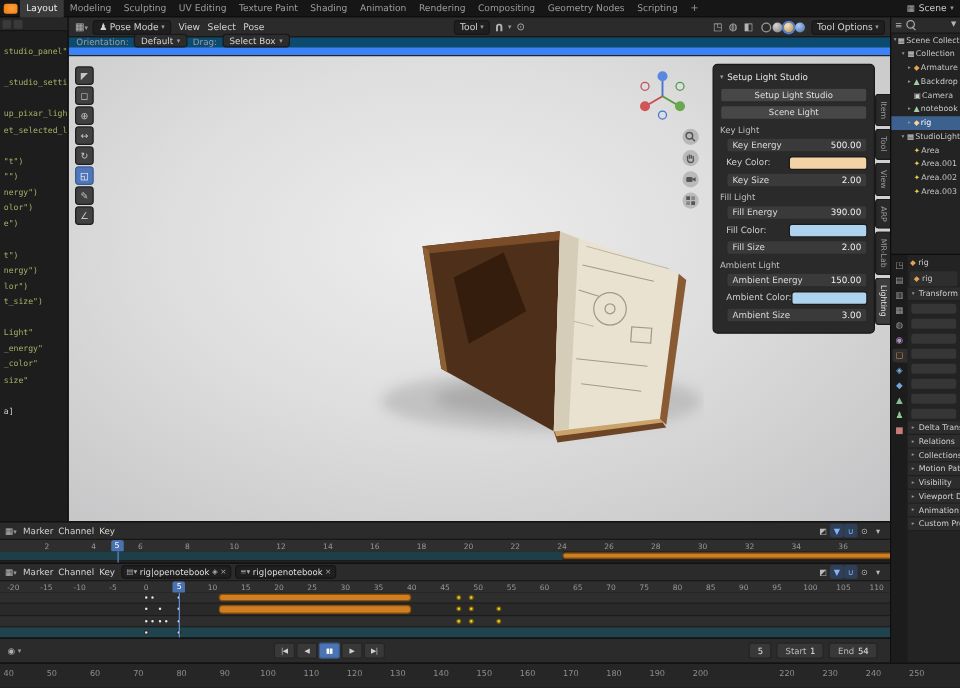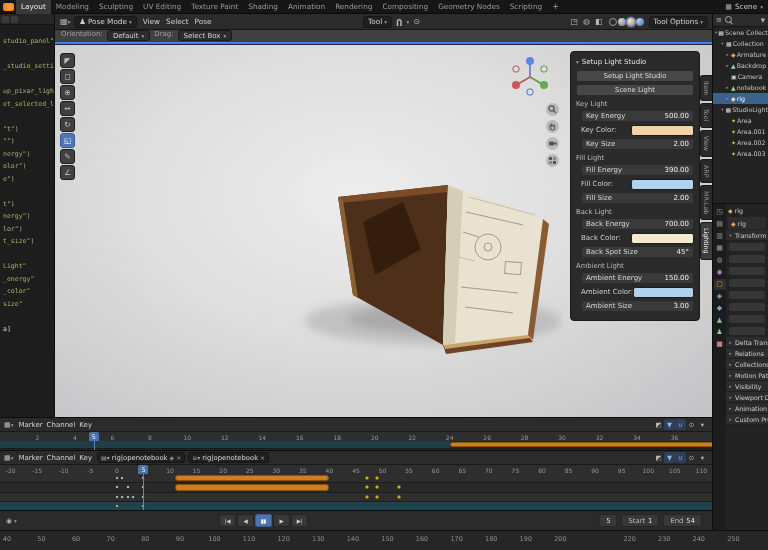--- a/index.html
+++ b/index.html
@@ -30,21 +30,21 @@
 .hmenu{background:none;border:0;color:#d2d2d2;font-size:7.3px;padding:0 3px}
 .hicon{color:#b5b5b5;font-size:8px;background:none;border:0;padding:0 1px}
 .magnet{display:inline-block;transform:rotate(180deg);font-weight:bold}
 .spheres{display:flex;align-items:center;gap:1px;padding:0 2px}
 .sphere{width:8px;height:8px;border-radius:50%;display:inline-block}
 .sph-wire{border:1px solid #9a9a9a}
 .sph-solid{background:radial-gradient(circle at 35% 30%,#d6d6d6,#777)}
 .sph-mat{background:radial-gradient(circle at 35% 30%,#f4e6c9,#a9854e)}
 .sph-rend{background:radial-gradient(circle at 35% 30%,#a9cdfd,#49679c)}
 .sphere.act{box-shadow:0 0 0 1.5px #4f7fd0}
-.vtools{height:14px;background:#404040;border-bottom:2px solid #3b82f6;display:flex;align-items:flex-start;gap:4px;padding:0 6px;font-size:7px;color:#9e9e9e}
+.vtools{height:14px;background:#0c4a6e;border-bottom:6px solid #3b82f6;display:flex;align-items:flex-end;gap:4px;padding:0 6px;font-size:7px;color:#9e9e9e}
 .tfield{display:flex;align-items:center;gap:3px;background:#2c2c2c;border:1px solid #191919;border-radius:3px;color:#d5d5d5;height:11px;padding:0 5px;font-size:7px;white-space:nowrap}
 .canvas{position:absolute;left:0;top:31px;right:0;bottom:0;background:radial-gradient(ellipse at 46% 40%,#ededed 0%,#dedede 45%,#c3c3c5 100%)}
 .ltools{position:absolute;left:5px;top:8px;display:flex;flex-direction:column;gap:1px}
 .tool{width:15px;height:15px;background:rgba(43,43,43,.88);border:1px solid #1e1e1e;border-radius:3px;color:#c5c5c5;font-size:7.5px;line-height:13px;text-align:center;padding:0}
 .tool.active{background:#4f76b8;border-color:#3a5c94;color:#fff}
 .gizmo{position:absolute;right:160px;top:8px}
 .vbtns{position:absolute;right:153px;top:58px;display:flex;flex-direction:column;gap:4px}
 .vbtn{width:13px;height:13px;border-radius:50%;background:rgba(90,90,90,.28);border:0;display:flex;align-items:center;justify-content:center;padding:0}
 
 .npanel{position:absolute;top:6px;right:12px;width:130px;background:rgba(36,36,36,.97);border:1px solid #191919;border-radius:4px;padding:3px 5px 6px;font-size:7px}
@@ -356,35 +356,20 @@
               <div class="np-col">
                 <span class="np-lab2">Fill Color:</span>
                 <span class="np-swatch" style="background: rgb(174, 211, 238);"></span>
               </div>
               <div class="np-num">
                 <span class="np-lab">Fill Size</span>
                 <span class="np-val">2.00</span>
               </div>
             </section>
 
-            <section class="np-sec">
-              <div class="np-h">Back Light</div>
-              <div class="np-num">
-                <span class="np-lab">Back Energy</span>
-                <span class="np-val">700.00</span>
-              </div>
-              <div class="np-col">
-                <span class="np-lab2">Back Color:</span>
-                <span class="np-swatch" style="background: rgb(246, 234, 204);"></span>
-              </div>
-              <div class="np-num">
-                <span class="np-lab">Back Spot Size</span>
-                <span class="np-val">45°</span>
-              </div>
-            </section>
 
             <section class="np-sec">
               <div class="np-h">Ambient Light</div>
               <div class="np-num">
                 <span class="np-lab">Ambient Energy</span>
                 <span class="np-val">150.00</span>
               </div>
               <div class="np-col">
                 <span class="np-lab2">Ambient Color:</span>
                 <span class="np-swatch" style="background: rgb(174, 211, 238);"></span>

